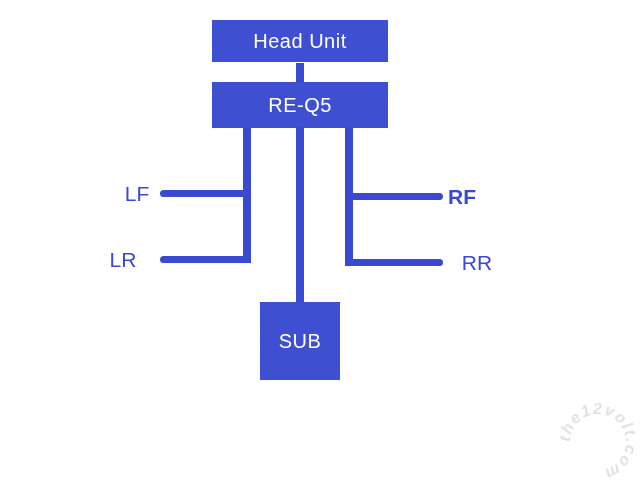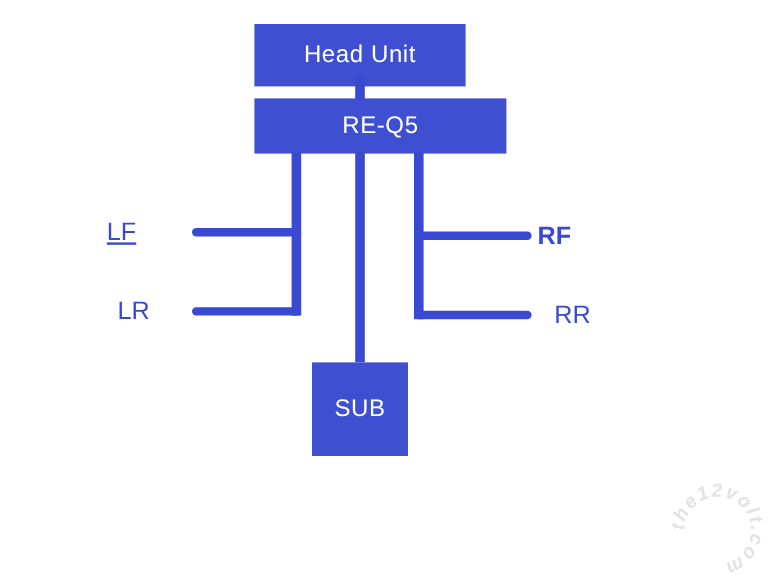--- a/index.html
+++ b/index.html
@@ -14,22 +14,22 @@
   .node {
     position: absolute;
     background: #3e50d1;
     color: #ffffff;
     display: flex;
     align-items: center;
     justify-content: center;
     font-size: 20px;
     letter-spacing: 0.5px;
   }
-  .head-unit { left: 212px; top: 20px;  width: 176px; height: 52px; }
-  .req5      { left: 212px; top: 82px;  width: 210px; height: 46px; }
+  .head-unit { left: 212px; top: 20px;  width: 176px; height: 42px; }
+  .req5      { left: 212px; top: 82px;  width: 176px; height: 46px; }
   .sub       { left: 260px; top: 302px; width: 80px;  height: 78px; justify-content: center; }
   .wire {
     position: absolute;
     background: #3a49d2;
   }
   .wire.h { height: 7px; border-radius: 4px; }
   .wire.v { width: 8px; }
   .wire-head-req5   { left: 296px; top: 63px;  height: 20px; }
   .wire-left-drop   { left: 243px; top: 127px; height: 136px; }
   .wire-center-drop { left: 296px; top: 127px; height: 175px; }
@@ -38,22 +38,22 @@
   .wire-lr { left: 160px; top: 256px; width: 91px; }
   .wire-rf { left: 345px; top: 193px; width: 98px; }
   .wire-rr { left: 345px; top: 259px; width: 98px; }
   .chan-label {
     position: absolute;
     color: #3a49d2;
     font-size: 21px;
     height: 26px;
     line-height: 26px;
   }
-  .lbl-lf { left: 89px;  top: 181px; width: 50px; text-align: left; text-decoration: underline; }
-  .lbl-lr { left: 98px;  top: 247px; width: 50px; text-align: left; }
+  .lbl-lf { left: 112px;  top: 181px; width: 50px; text-align: center; }
+  .lbl-lr { left: 98px;  top: 247px; width: 50px; text-align: center; }
   .lbl-rf { left: 448px; top: 184px; width: 60px; text-align: left; font-weight: bold; }
   .lbl-rr { left: 447px; top: 250px; width: 60px; text-align: center; }
   .watermark {
     position: absolute;
     left: 543px;
     top: 387px;
   }
 </style>
 </head>
 <body>

